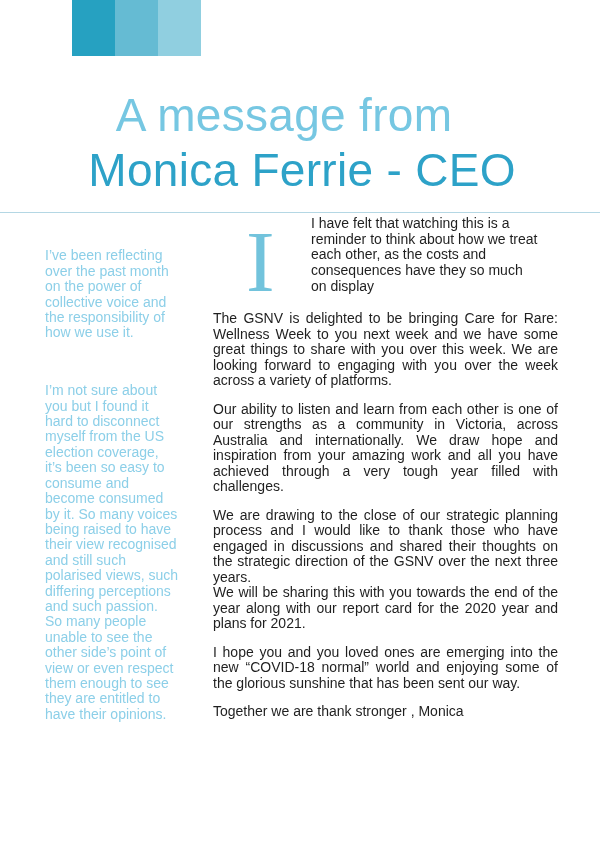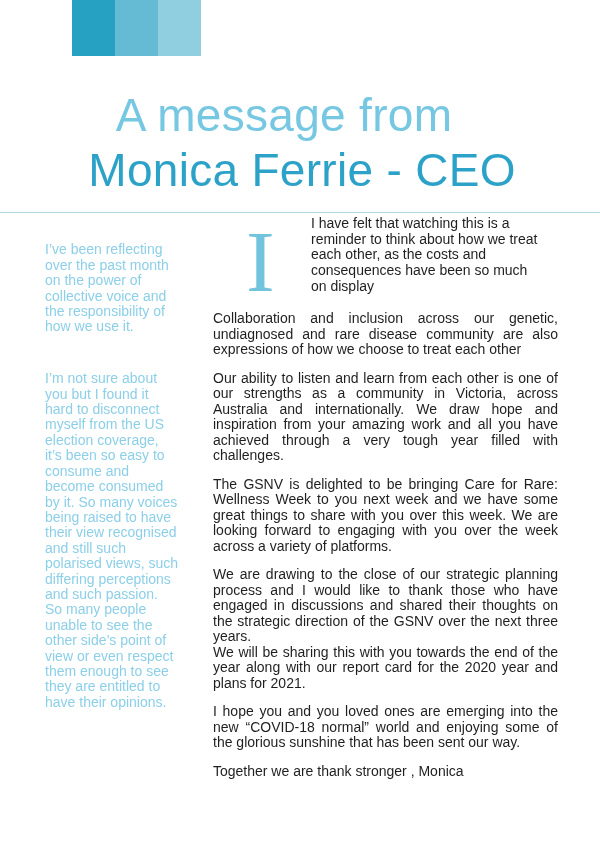--- a/index.html
+++ b/index.html
@@ -58,21 +58,21 @@
   .sidebar {
     position: absolute;
     left: 45px;
     top: 221px;
     width: 155px;
     color: #8ccfe8;
     font-size: 14px;
     line-height: 15.4px;
     white-space: pre-line;
   }
-  .sidebar p { margin: 6px 0 15px 0; }
+  .sidebar p { margin: 12px 0 15px 0; }
 
   
   .dropcap {
     position: absolute;
     left: 246px;
     top: 219px;
     font-family: "Liberation Serif", serif;
     font-size: 86px;
     line-height: 1;
     color: #72c3dc;
@@ -153,26 +153,25 @@
 them enough to see
 they are entitled to
 have their opinions.</p>
   </div>
 
   <div class="dropcap">I</div>
 
   <div class="intro">I have felt that watching this is a
 reminder to think about how we treat
 each other, as the costs and
-consequences have been so much
+consequences have they so much
 on display</div>
 
   <div class="main-col">
-    <p>Collaboration and inclusion across our genetic, undiagnosed and rare disease community are also expressions of how we choose to treat each other</p>
+    <p>The GSNV is delighted to be bringing Care for Rare: Wellness Week to you next week and we have some great things to share with you over this week. We are looking forward to engaging with you over the week across a variety of platforms.</p>
     <p>Our ability to listen and learn from each other is one of our strengths as a community in Victoria, across Australia and internationally. We draw hope and inspiration from your amazing work and all you have achieved through a very tough year filled with challenges.</p>
-    <p>The GSNV is delighted to be bringing Care for Rare: Wellness Week to you next week and we have some great things to share with you over this week. We are looking forward to engaging with you over the week across a variety of platforms.</p>
     <p>We are drawing to the close of our strategic planning process and I would like to thank those who have engaged in discussions and shared their thoughts on the strategic direction of the GSNV over the next three years.
 We will be sharing this with you towards the end of the year along with our report card for the 2020 year and plans for 2021.</p>
     <p>I hope you and you loved ones are emerging into the new “COVID-18 normal” world and enjoying some of the glorious sunshine that has been sent our way.</p>
     <p>Together we are thank stronger , Monica</p>
   </div>
 
 </div>
 
 </body></html>

